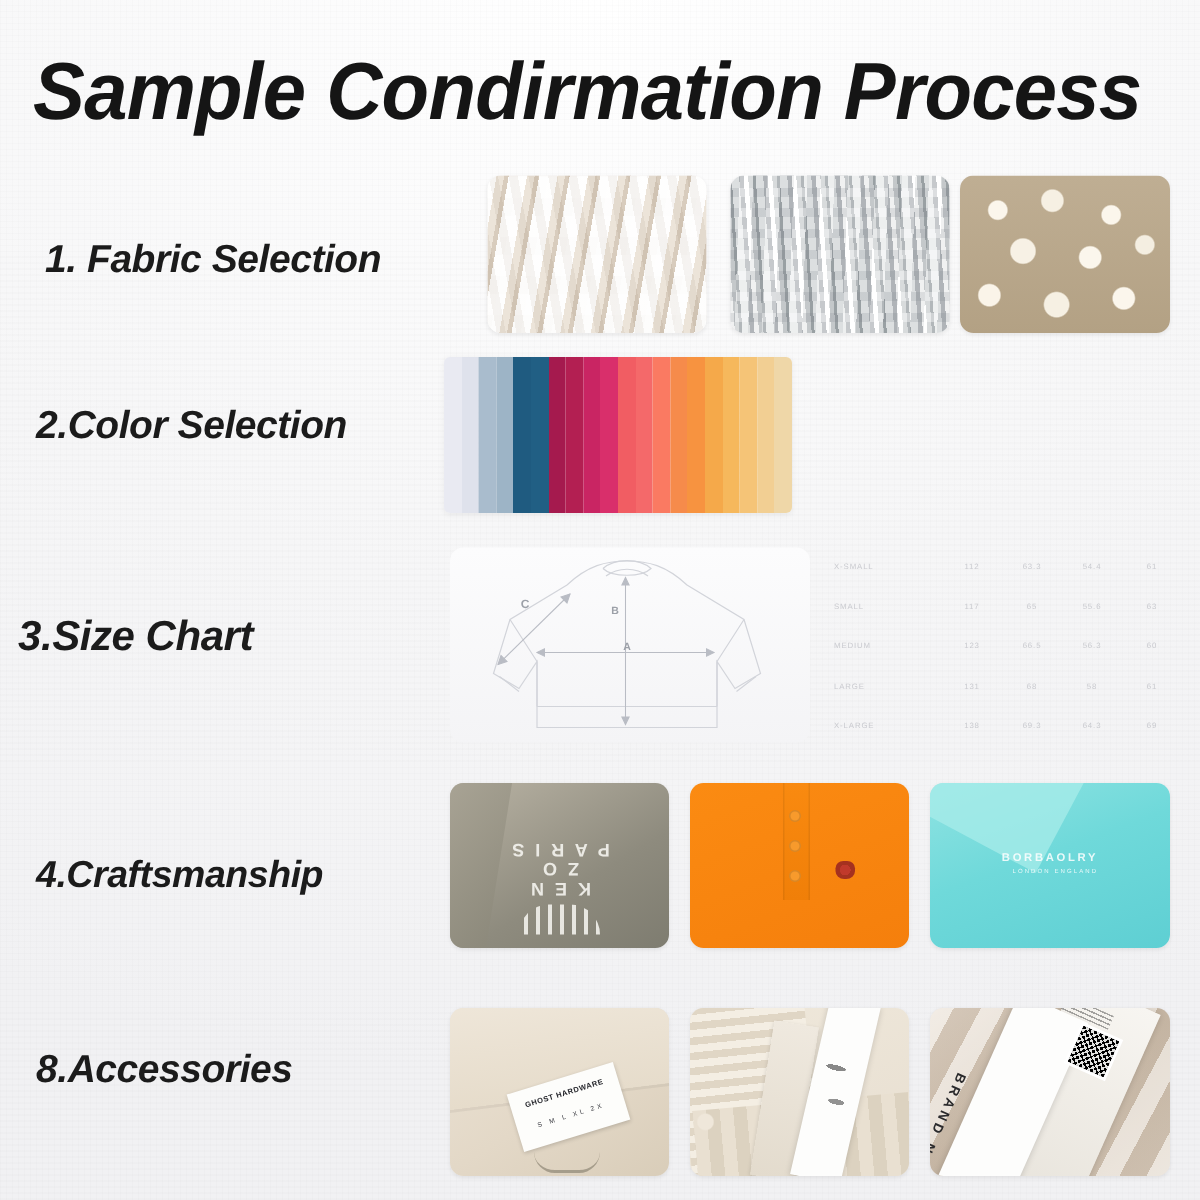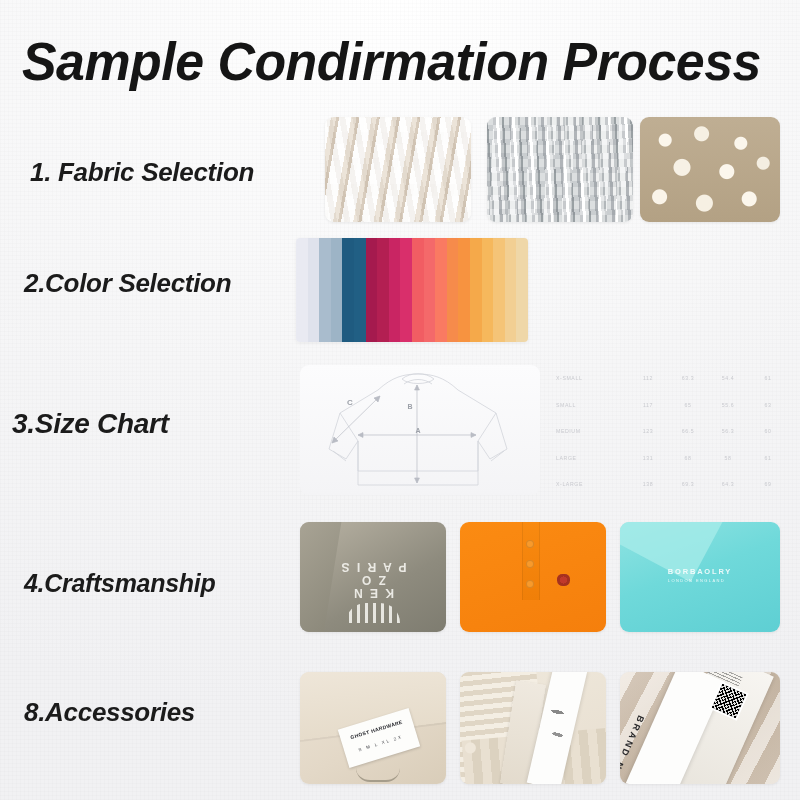--- a/index.html
+++ b/index.html
@@ -121,21 +121,21 @@
   .btn{position:absolute;left:66px;width:8px;height:8px;border-radius:50%;
       background:#f79a2c;box-shadow:inset 0 0 0 1px rgba(0,0,0,.12);}
   #c2 .logo{position:absolute;left:97px;top:52px;width:13px;height:12px;
       background:radial-gradient(circle at 50% 50%,#c0392b 0 40%,#a5311f 41% 100%);
       border-radius:40% 40% 45% 45%;}
   #c3{left:620px;top:522px;width:160px;height:110px;
       background:linear-gradient(160deg,#8fe3e2,#6fd9da 45%,#5ecfd3);}
   #c3 .collar{position:absolute;left:-26px;top:-34px;width:120px;height:70px;
       background:#a8ecea;transform:rotate(28deg);opacity:.75;}
   #c3 .brand{position:absolute;left:50%;top:48%;transform:translate(-50%,-50%);
-      text-align:left;color:#ffffff;opacity:.85;font-style:normal;}
+      text-align:right;color:#ffffff;opacity:.85;font-style:normal;}
   #c3 .brand b{display:block;font-size:7.5px;letter-spacing:1.8px;font-weight:bold;
       filter:blur(.35px);}
   #c3 .brand span{display:block;font-size:4px;letter-spacing:1.4px;margin-top:2px;
       filter:blur(.45px);}
 
   
   #a1{left:300px;top:672px;width:146px;height:112px;
       background:linear-gradient(150deg,#ece3d5,#e3d8c7 55%,#d9cdb9);}
   #a1 .hood{position:absolute;left:-6px;top:-16px;width:170px;height:74px;
       background:linear-gradient(#efe7da,#e6dccb);transform:rotate(-7deg);

